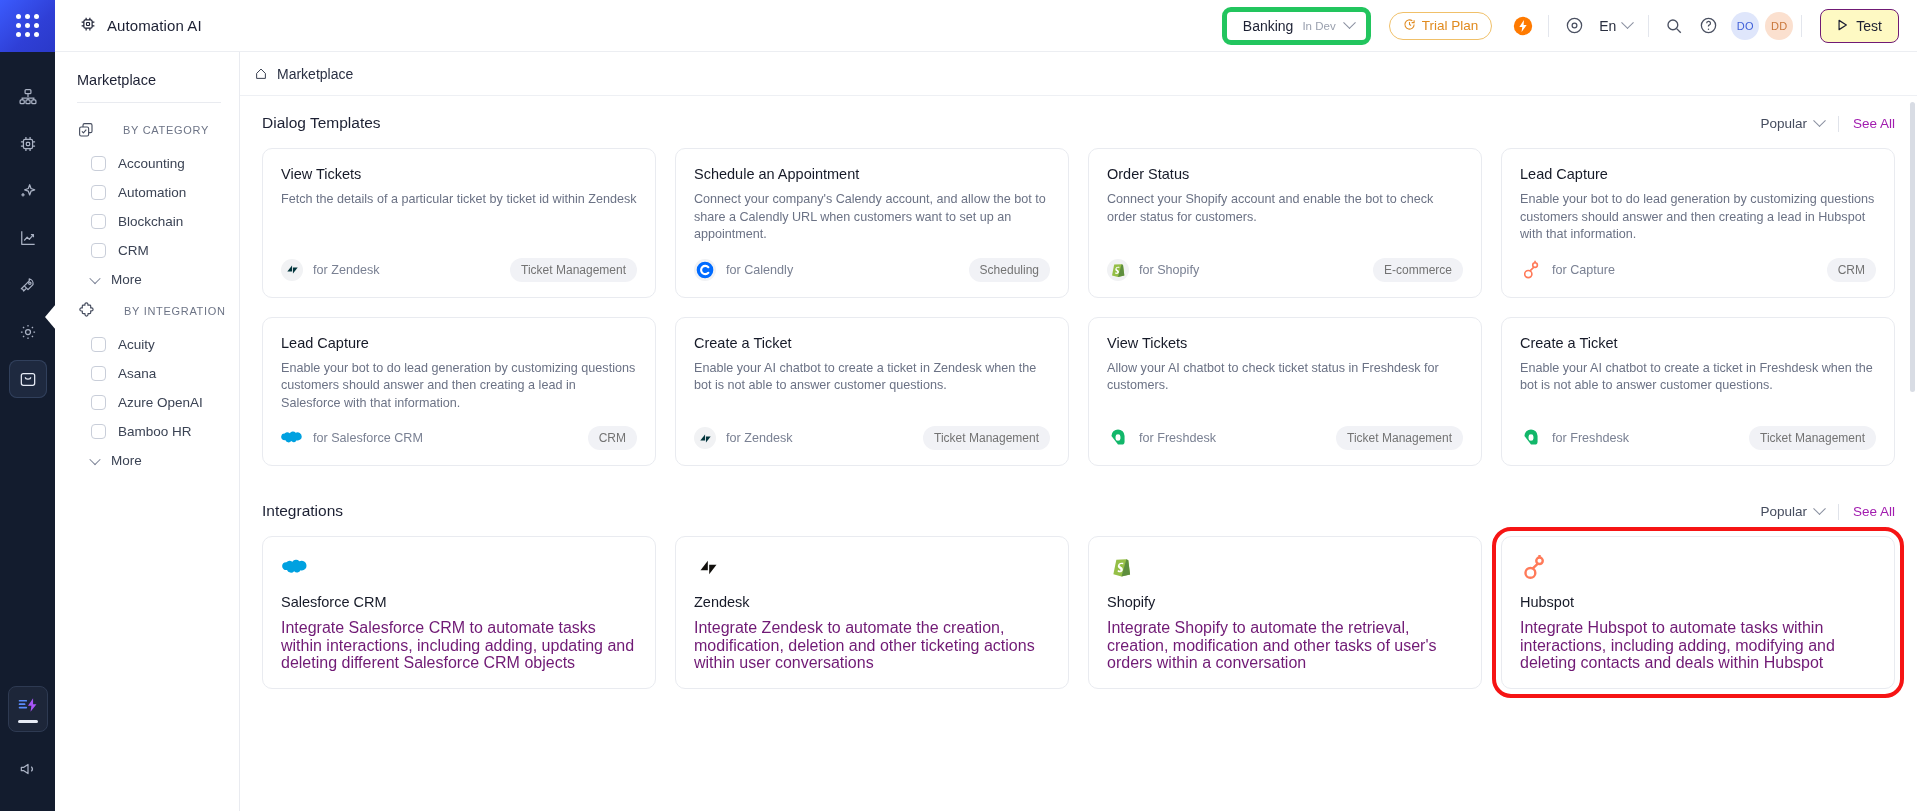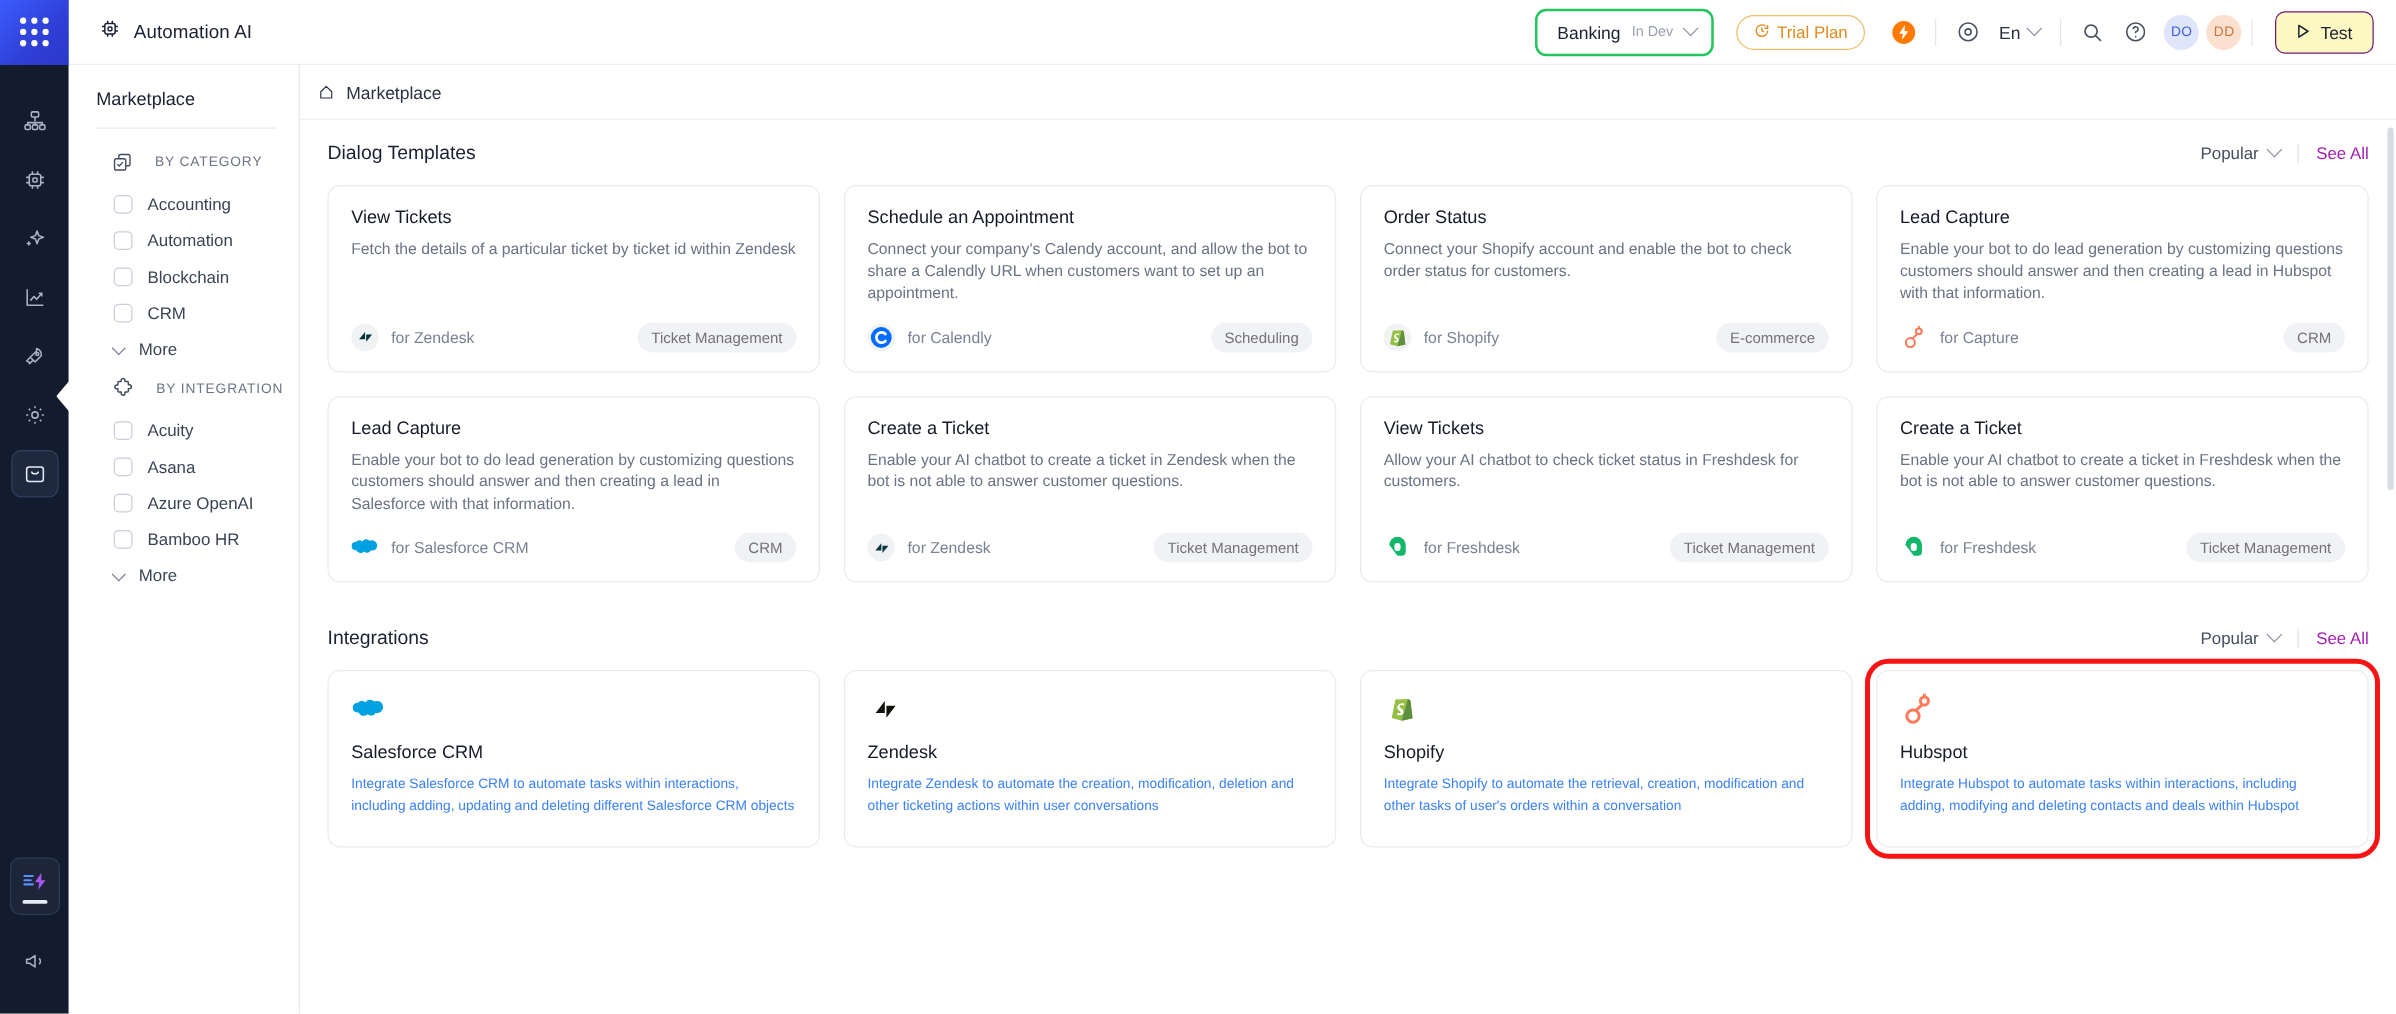--- a/index.html
+++ b/index.html
@@ -29,21 +29,21 @@
   .dots-grid i { width: 5px; height: 5px; background: #fff; border-radius: 50%; display: block; }
 
   .brand { display: flex; align-items: center; gap: 10px; margin-left: 24px; }
   .brand-title { font-size: 15px; color: #1c2033; letter-spacing: .1px; }
 
   .topbar-right {
     margin-left: auto; display: flex; align-items: center; gap: 0; padding-right: 18px;
   }
   .env-pill {
     display: flex; align-items: center; gap: 9px;
-    border: 2px solid #22c55e; border-radius: 9px;
+    border: 5px solid #22c55e; border-radius: 9px;
     height: 38px; padding: 0 12px 0 16px; margin-right: 18px;
     background: #fff; cursor: pointer;
   }
   .env-name { font-size: 14px; color: #1c2033; }
   .env-state { font-size: 11.5px; color: #9aa0ae; }
   .chev { width: 9px; height: 9px; border-right: 1.6px solid #8a90a0; border-bottom: 1.6px solid #8a90a0;
           transform: rotate(45deg) translate(-2px,-2px); display: inline-block; }
 
   .trial-pill {
     display: flex; align-items: center; gap: 6px;
@@ -95,22 +95,22 @@
   .rail-card .bar { width: 20px; height: 3px; border-radius: 2px; background: #e8ecf5; }
 
   
   .filters {
     width: 185px; flex: 0 0 185px; background: #fff;
     border-right: 1px solid #e9ebf0; padding: 0 0 0 0; position: relative;
   }
   .filters-title { font-size: 14.5px; color: #1c2033; padding: 20px 0 14px 22px; }
   .filters-rule { height: 1px; background: #e9ebf0; margin: 0 18px 14px 22px; }
   .group-head {
-    display: flex; align-items: center; gap: 17px;
-    padding: 4px 0 4px 34px; margin-bottom: 6px;
+    display: flex; align-items: center; gap: 28px;
+    padding: 4px 0 4px 22px; margin-bottom: 6px;
   }
   .group-head span {
     font-size: 11px; letter-spacing: .7px; color: #6d7486; text-transform: uppercase;
   }
   .opt { display: flex; align-items: center; gap: 12px; padding: 7px 0 7px 36px; cursor: pointer; }
   .cbx { width: 15px; height: 15px; border: 1.4px solid #c9ced9; border-radius: 4px; flex: 0 0 15px; background:#fff; }
   .opt-label { font-size: 13.5px; color: #3b4354; }
   .more-row { display: flex; align-items: center; gap: 12px; padding: 7px 0 10px 36px; cursor: pointer; }
   .more-chev { width: 8px; height: 8px; border-right: 1.5px solid #7b8296; border-bottom: 1.5px solid #7b8296;
                transform: rotate(45deg) translate(-1px,-1px); }
@@ -191,21 +191,21 @@
   }
   .icard {
     border: 1px solid #e9ebf0; border-radius: 10px; background: #fff;
     padding: 16px 18px 16px 18px; min-height: 142px; cursor: pointer; position: relative;
   }
   .icard-logo {
     width: 28px; height: 28px; border-radius: 50%;
     display: flex; align-items: center; justify-content: center; margin-bottom: 13px;
   }
   .icard-title { font-size: 14.5px; color: #161a28; margin-bottom: 9px; }
-  .icard-desc { font-size: 11px; line-height: 17.5px; color: #3b82f6; }
+  .icard-desc { font-size: 16px; line-height: 17.5px; color: #701a75; }
   .icard.highlight { outline: 4px solid #f61414; outline-offset: 5px; }
 
   .scrollbar {
     position: absolute; right: 2px; top: 6px; width: 5px; height: 290px;
     background: #d8dce4; border-radius: 3px;
   }
 </style>
 </head>
 <body>
 

